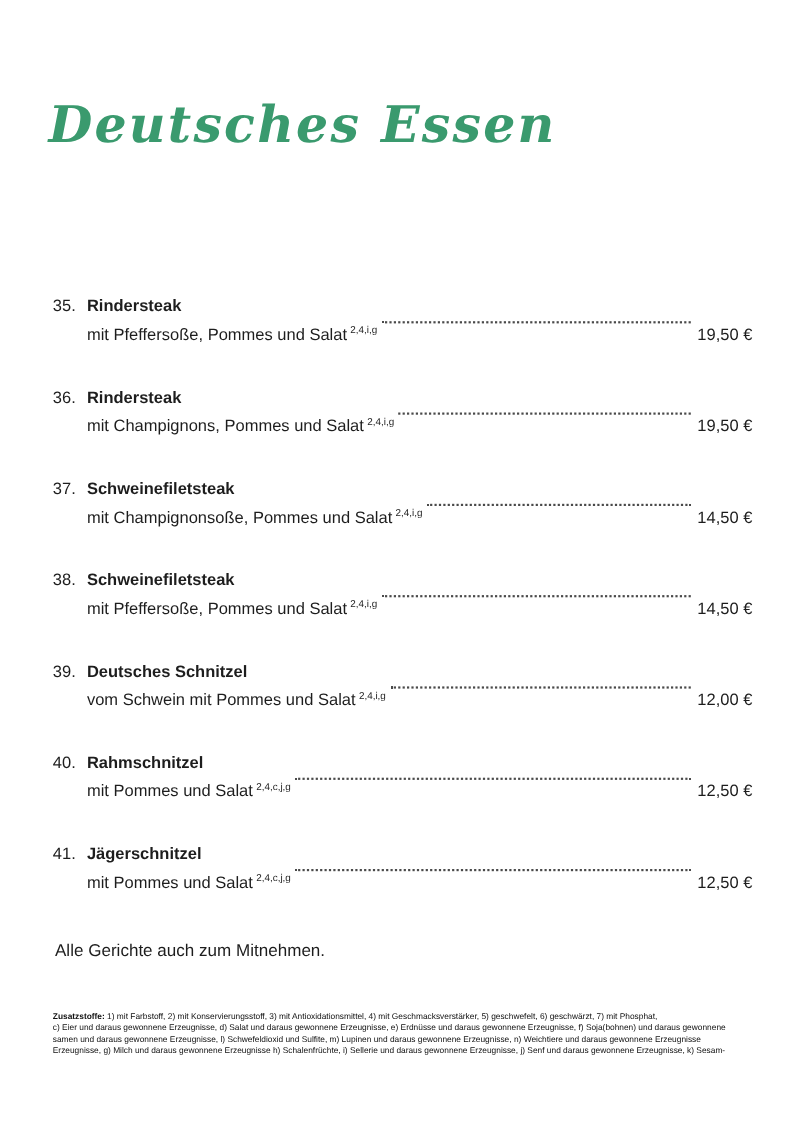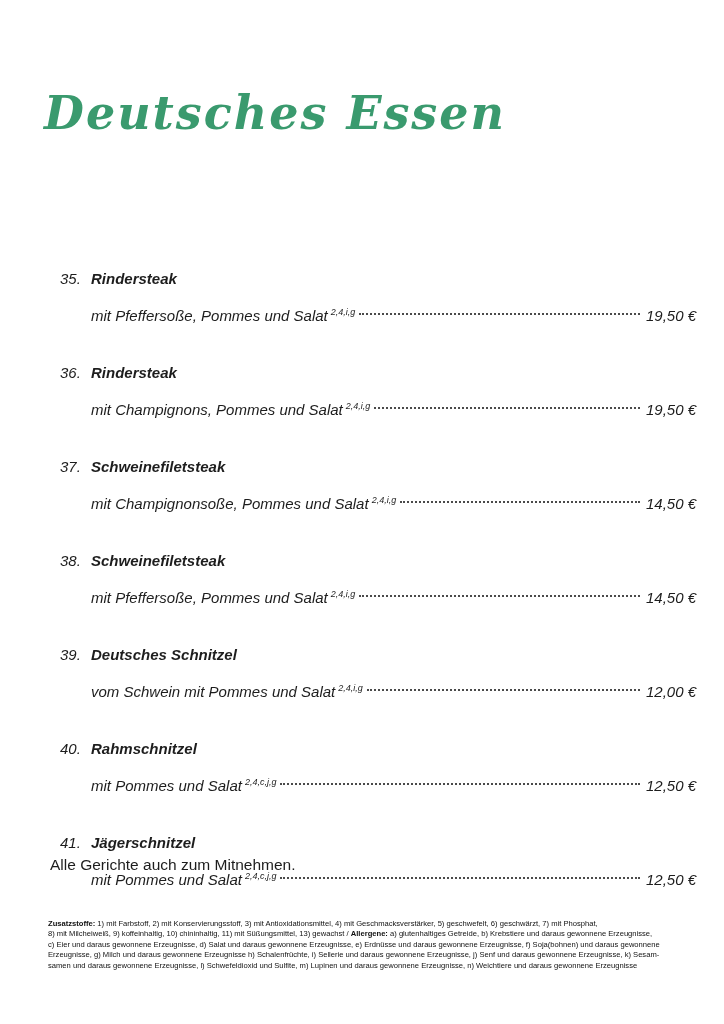--- a/index.html
+++ b/index.html
@@ -18,40 +18,38 @@
     top: 86px;
     font-family: "DejaVu Serif", serif;
     font-style: italic;
     font-weight: bold;
     font-size: 46px;
     letter-spacing: 2px;
     white-space: nowrap;
   }
   .menu {
     position: absolute;
-    left: 60px;
+    left: 48px;
     top: 266px;
     width: 636px;
-    font-style: italic;
   }
   .item { margin-bottom: 31px; }
   .line1 {
     display: flex;
     font-size: 15px;
     line-height: 26px;
   }
   .num { width: 31px; flex: 0 0 31px; }
   .name { font-weight: bold; }
   .line2 {
     display: flex;
-    align-items: center;
+    align-items: flex-start;
     font-size: 15px;
     line-height: 26px;
     padding-left: 31px;
-    margin-top: 11px;
   }
   .desc { white-space: nowrap; }
   sup.codes {
     font-size: 9px;
     margin-left: 3px;
     line-height: 0;
     vertical-align: super;
   }
   .dots {
     flex: 1 1 auto;
@@ -170,19 +168,18 @@
         <span class="price">12,50 €</span>
       </div>
     </div>
 
   </div>
 
   <div class="note">Alle Gerichte auch zum Mitnehmen.</div>
 
   <div class="footnote">
     <div class="fline"><span></span><strong>Zusatzstoffe:</strong><span> 1) mit Farbstoff, 2) mit Konservierungsstoff, 3) mit Antioxidationsmittel, 4) mit Geschmacksverstärker, 5) geschwefelt, 6) geschwärzt, 7) mit Phosphat,</span></div>
-    <div class="fline"><span>8) mit Milcheiweiß, 9) koffeinhaltig, 10) chininhaltig, 11) mit Süßungsmittel, 13) gewachst / </span><strong>Allergene:</strong><span> a) glutenhaltiges Getreide, b) Krebstiere und daraus gewonnene Erzeugnisse,</span></div>
     <div class="fline"><span></span><strong></strong><span>c) Eier und daraus gewonnene Erzeugnisse, d) Salat und daraus gewonnene Erzeugnisse, e) Erdnüsse und daraus gewonnene Erzeugnisse, f) Soja(bohnen) und daraus gewonnene</span></div>
+    <div class="fline"><span></span><strong></strong><span>samen und daraus gewonnene Erzeugnisse, l) Schwefeldioxid und Sulfite, m) Lupinen und daraus gewonnene Erzeugnisse, n) Weichtiere und daraus gewonnene Erzeugnisse</span></div>
     <div class="fline"><span></span><strong></strong><span>Erzeugnisse, g) Milch und daraus gewonnene Erzeugnisse h) Schalenfrüchte, i) Sellerie und daraus gewonnene Erzeugnisse, j) Senf und daraus gewonnene Erzeugnisse, k) Sesam-</span></div>
-    <div class="fline"><span></span><strong></strong><span>samen und daraus gewonnene Erzeugnisse, l) Schwefeldioxid und Sulfite, m) Lupinen und daraus gewonnene Erzeugnisse, n) Weichtiere und daraus gewonnene Erzeugnisse</span></div>
   </div>
 
 </div>
 
 </body></html>

